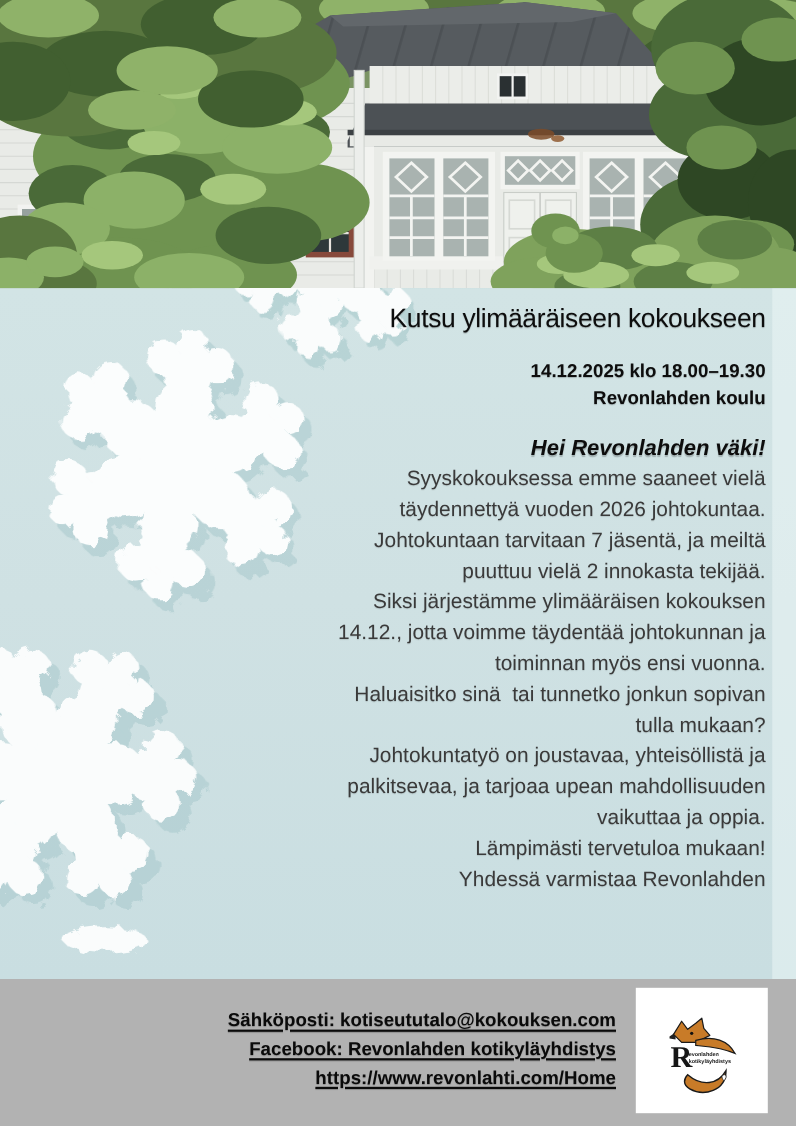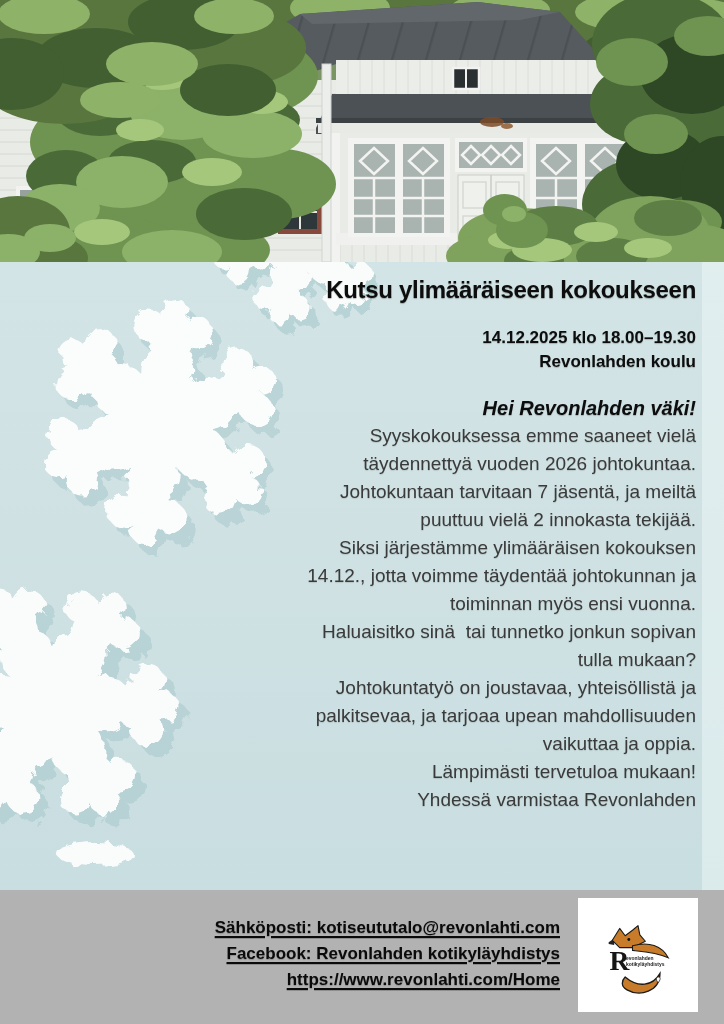--- a/index.html
+++ b/index.html
@@ -15,21 +15,21 @@
   .main{
     position:absolute;top:262px;left:0;width:724px;height:628px;
     background:linear-gradient(180deg,#d2e4e5 0%,#cfe1e3 45%,#c9dee1 100%);
     overflow:hidden;
   }
   .flakes{position:absolute;top:0;left:0;}
   .edge-light{position:absolute;top:0;right:0;width:22px;height:100%;
     background:rgba(238,247,247,0.5);pointer-events:none;}
   .content{position:absolute;top:0;right:28px;width:520px;text-align:right;color:#0d0d0d;}
   .title{
-    margin-top:14px;font-size:24px;font-weight:bold;letter-spacing:-0.3px;
+    margin-top:14px;font-size:24px;font-weight:normal;letter-spacing:-0.3px;
     text-shadow:0 1px 1px rgba(0,0,0,0.25);
   }
   .meta-line{font-size:17px;font-weight:bold;line-height:24px;
     text-shadow:0 1px 1px rgba(0,0,0,0.22);}
   .meta-block{margin-top:22px;}
   .greeting{
     margin-top:20px;font-size:20px;font-weight:bold;font-style:italic;
     line-height:28px;text-shadow:0 1px 1px rgba(0,0,0,0.22);
   }
   .body-line{
@@ -347,21 +347,21 @@
         <div class="body-line">palkitsevaa, ja tarjoaa upean mahdollisuuden</div>
         <div class="body-line">vaikuttaa ja oppia.</div>
         <div class="body-line">Lämpimästi tervetuloa mukaan!</div>
         <div class="body-line">Yhdessä varmistaa Revonlahden</div>
       </div>
     </div>
   </div>
 
   <div class="footer">
     <div class="links">
-      <span class="link">Sähköposti: kotiseututalo@revonlahti.com</span>
+      <span class="link">Sähköposti: kotiseututalo@kokouksen.com</span>
       <span class="link">Facebook: Revonlahden kotikyläyhdistys</span>
       <span class="link">https://www.revonlahti.com/Home</span>
     </div>
     <div class="logobox">
       <svg width="92" height="88" viewBox="0 0 100 96">
 
         <polygon points="18,34 24,30 24,37 18,36" fill="#222222"></polygon>
         <polygon points="22,32 30,19 36,27 44,21 50,16 52,26 58,33 44,40 30,40" fill="#c87b28" stroke="#1a1a1a" stroke-width="1.2" stroke-linejoin="round"></polygon>
         <circle cx="40" cy="31" r="1.6" fill="#111111"></circle>
 

